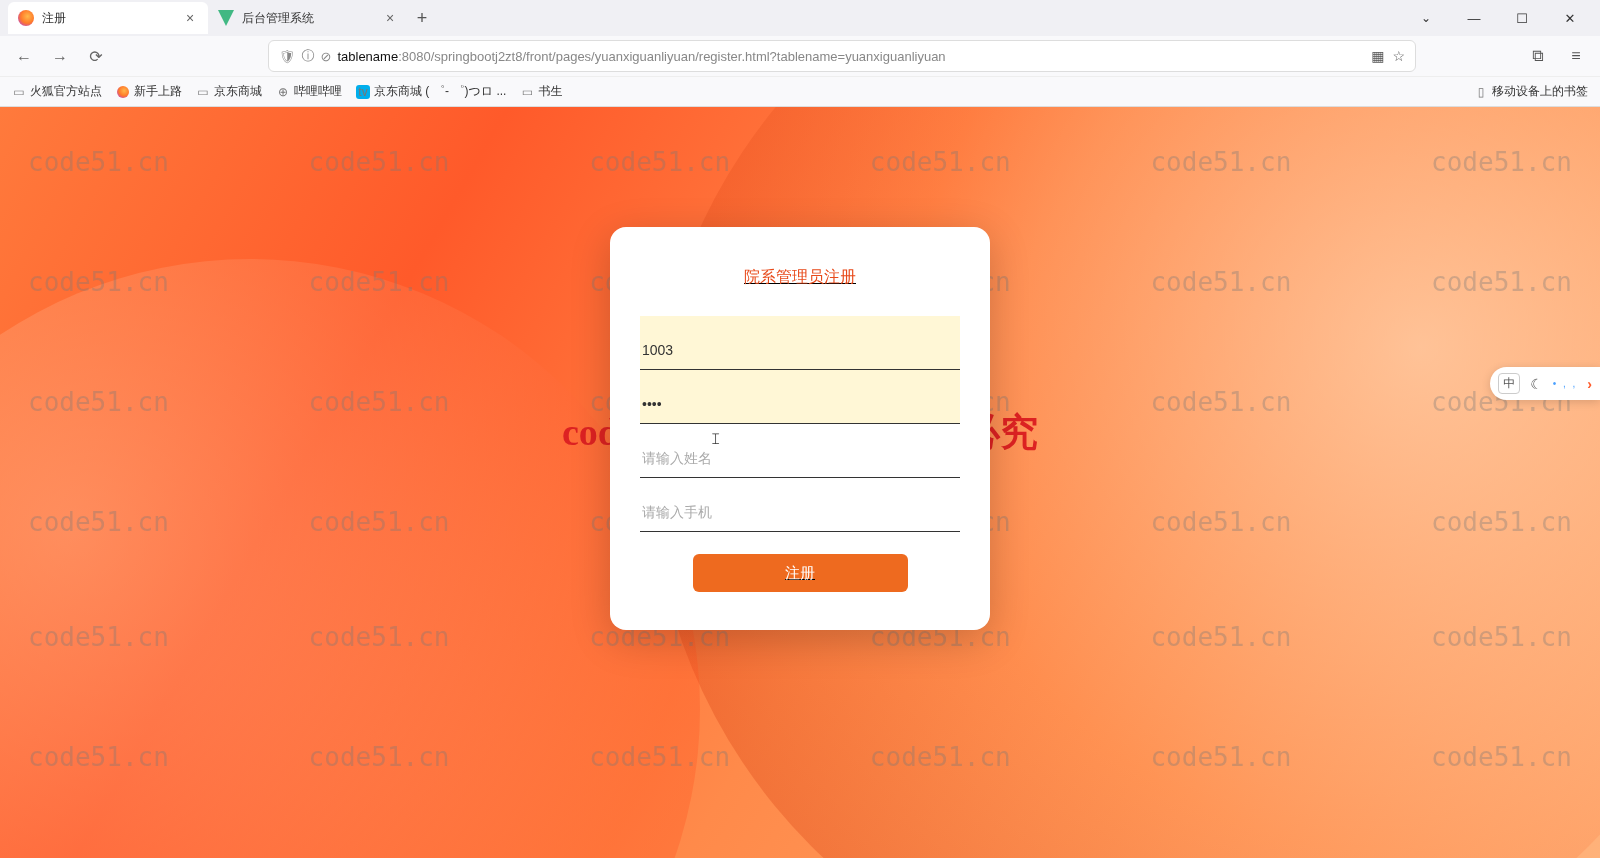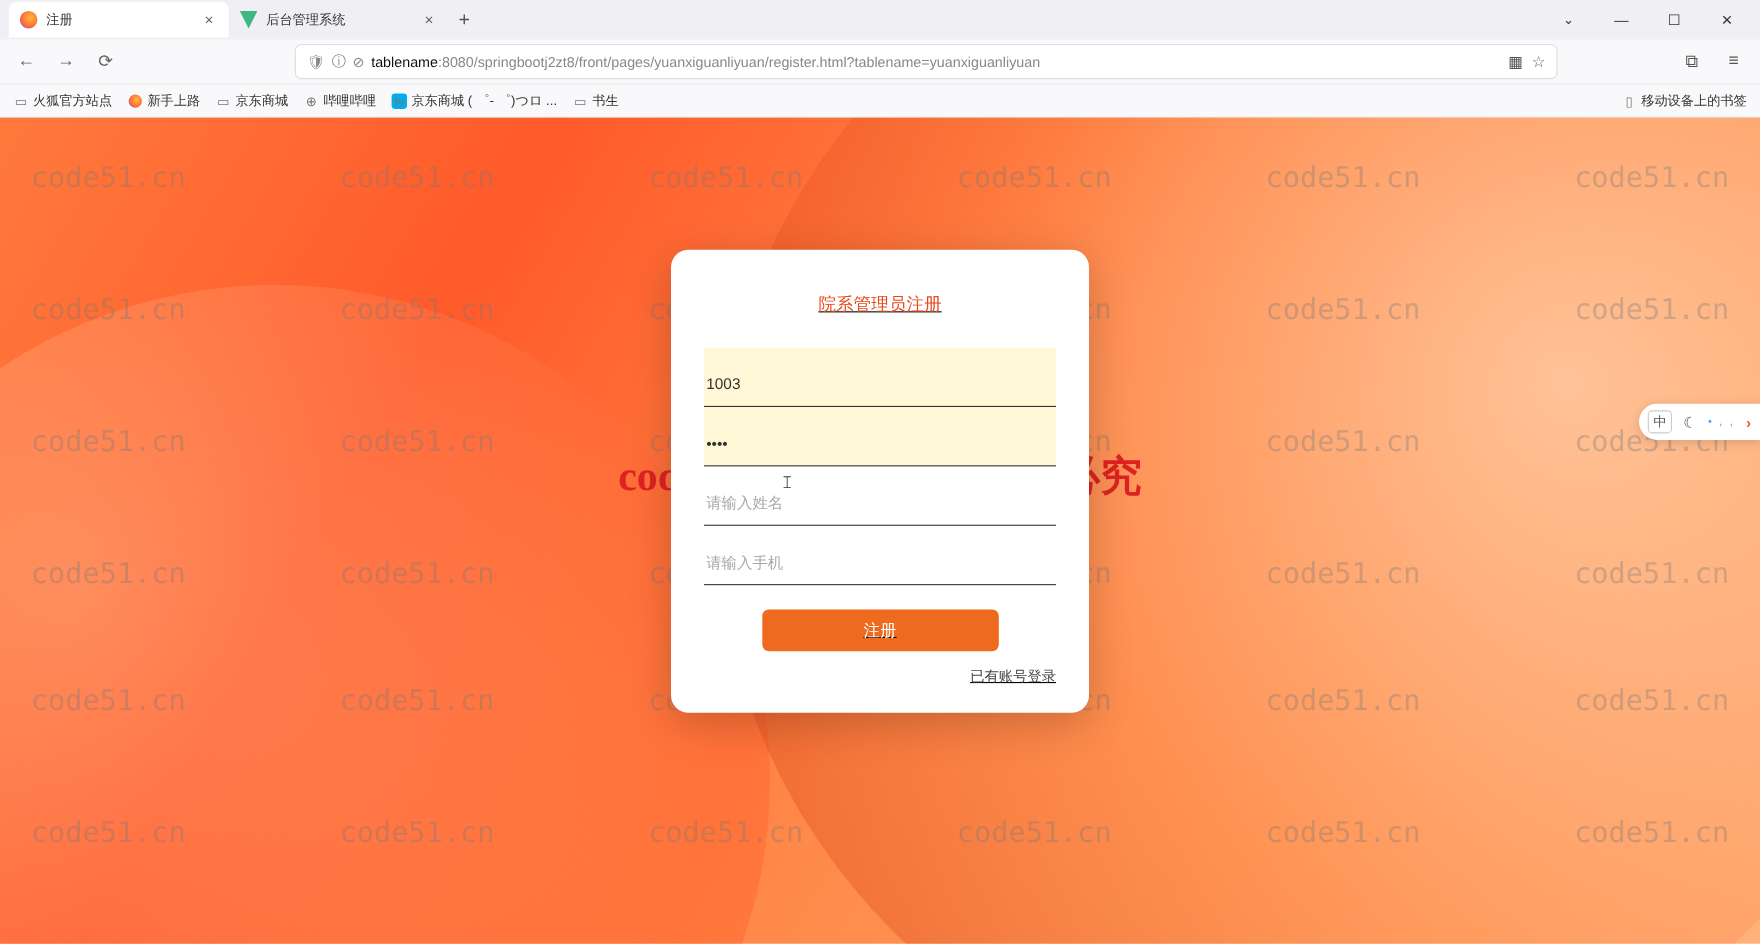--- a/index.html
+++ b/index.html
@@ -217,21 +217,20 @@
     </div>
     <div class="form-field with-cursor">
       <input type="text" placeholder="请输入姓名" style="">
       <span class="text-cursor">𝙸</span>
     </div>
     <div class="form-field">
       <input type="text" placeholder="请输入手机" style="">
     </div>
 
     <button class="submit-btn">注册</button>
-    <div class="login-link">已有账号登录</div>
   </div>
 
   <div class="side-widget">
     <span class="w-item lang">中</span>
     <span class="w-item">☾</span>
     <span class="w-item dots">• , ,</span>
     <span class="w-item arrow">›</span>
   </div>
 
 </div>

